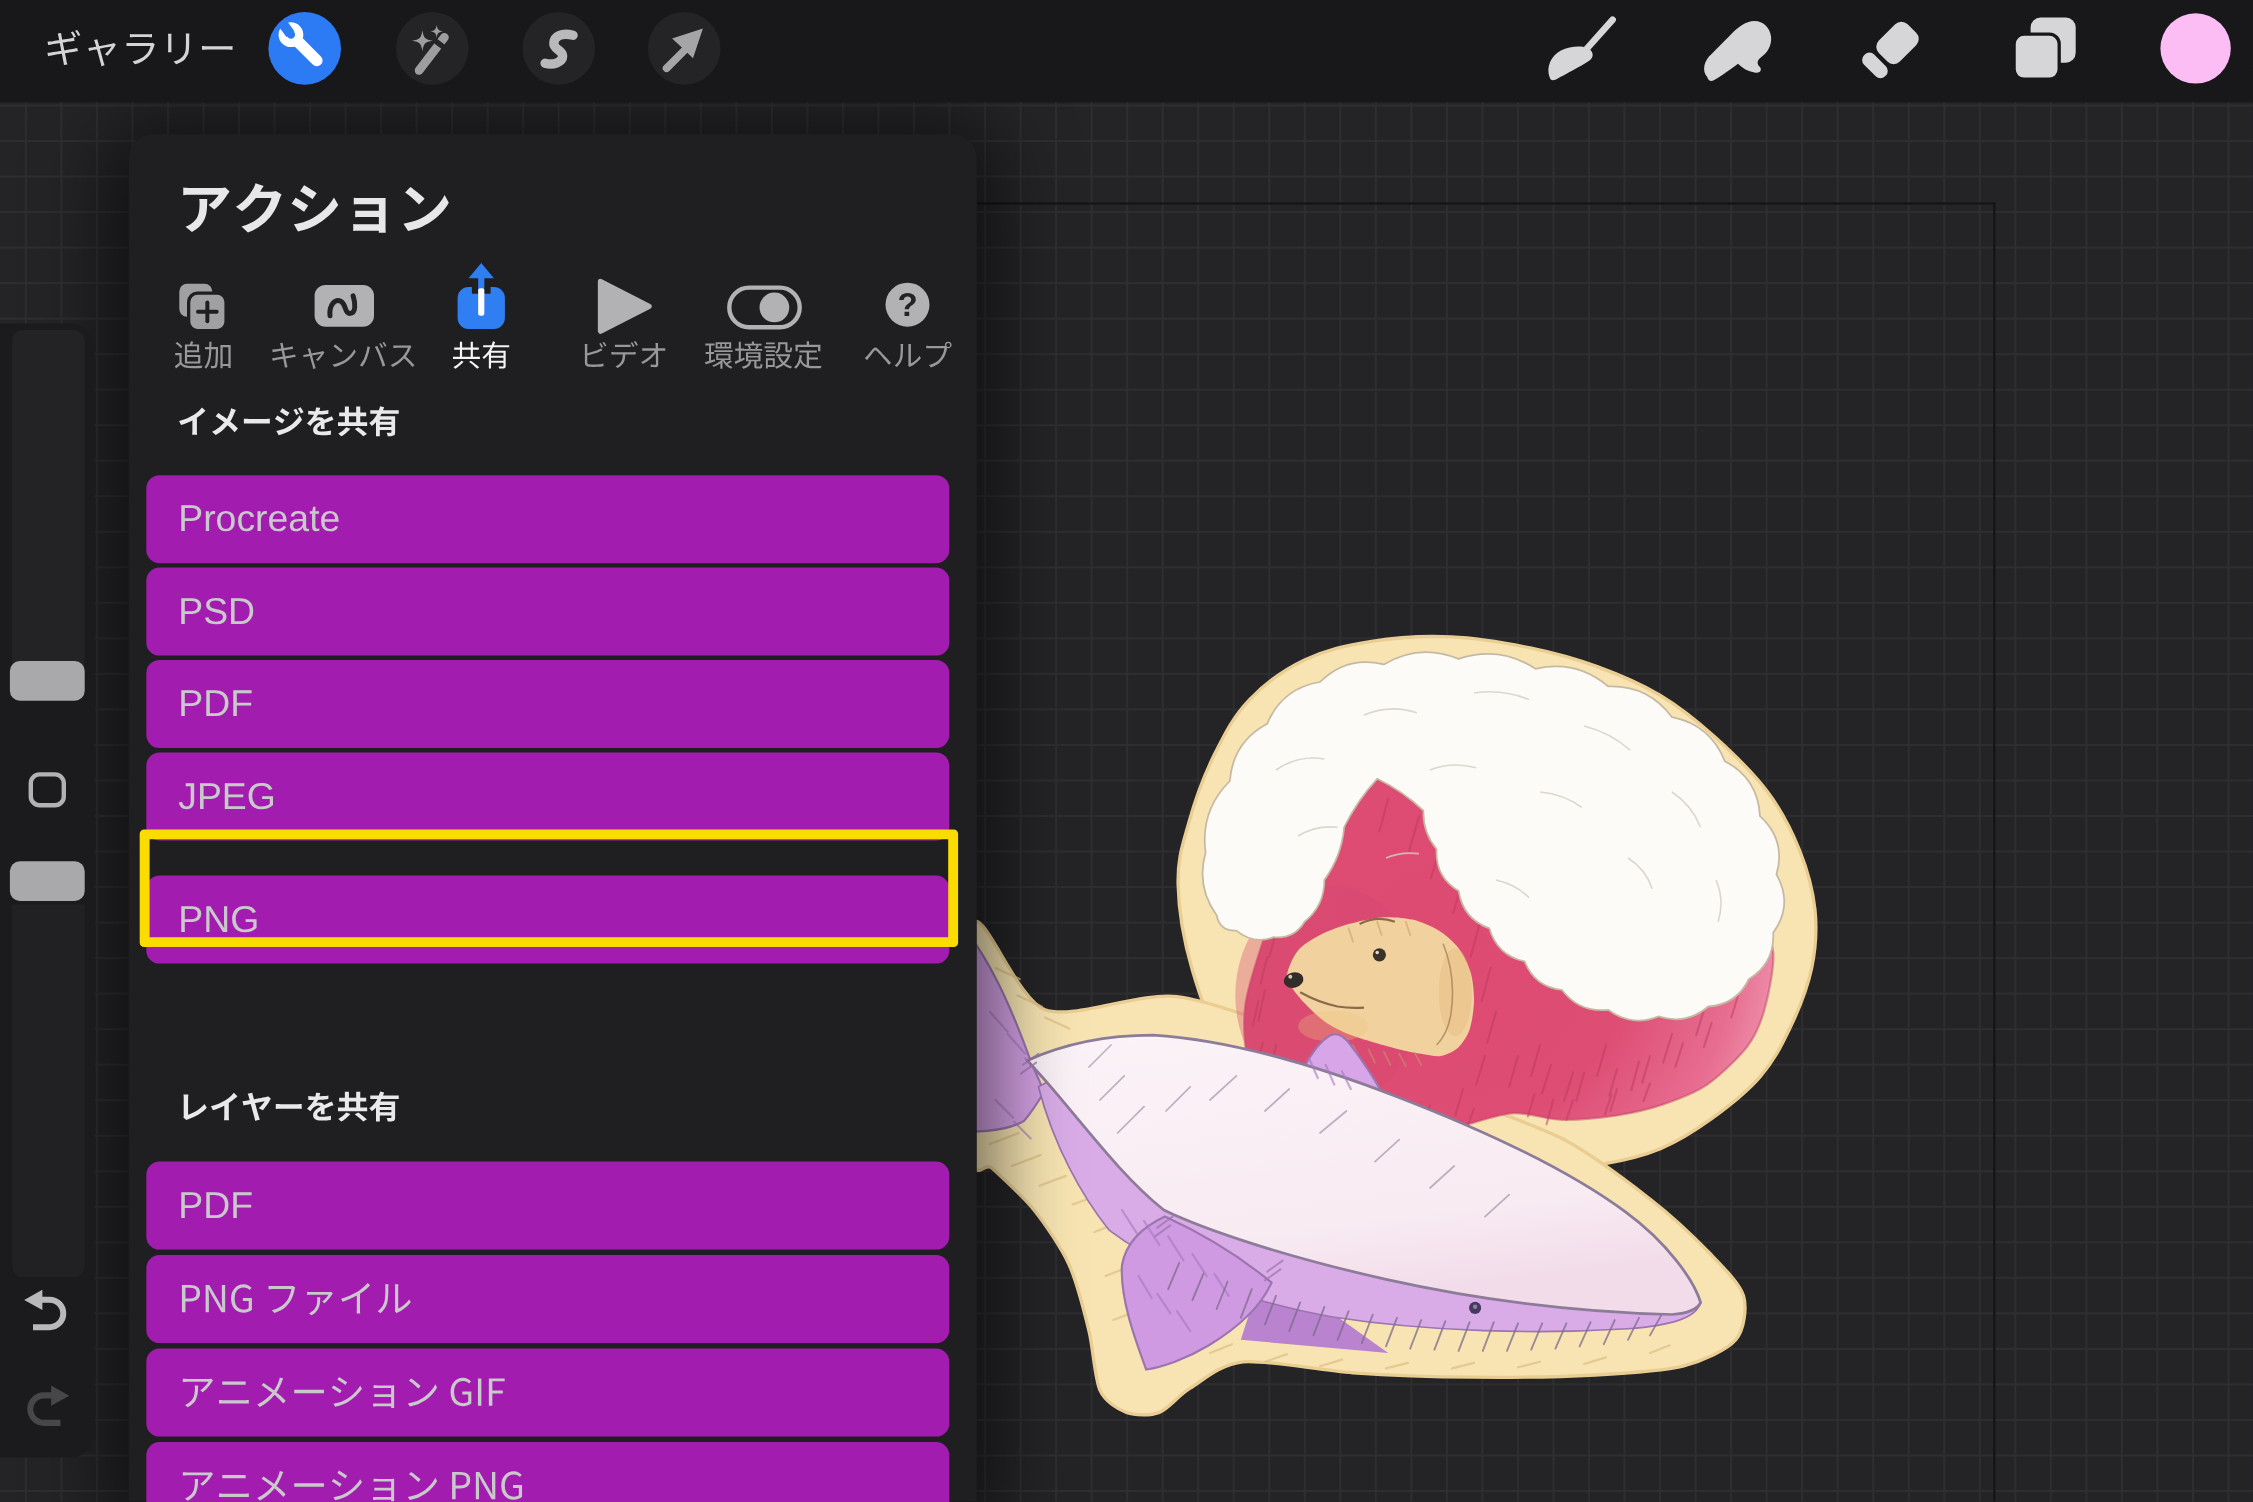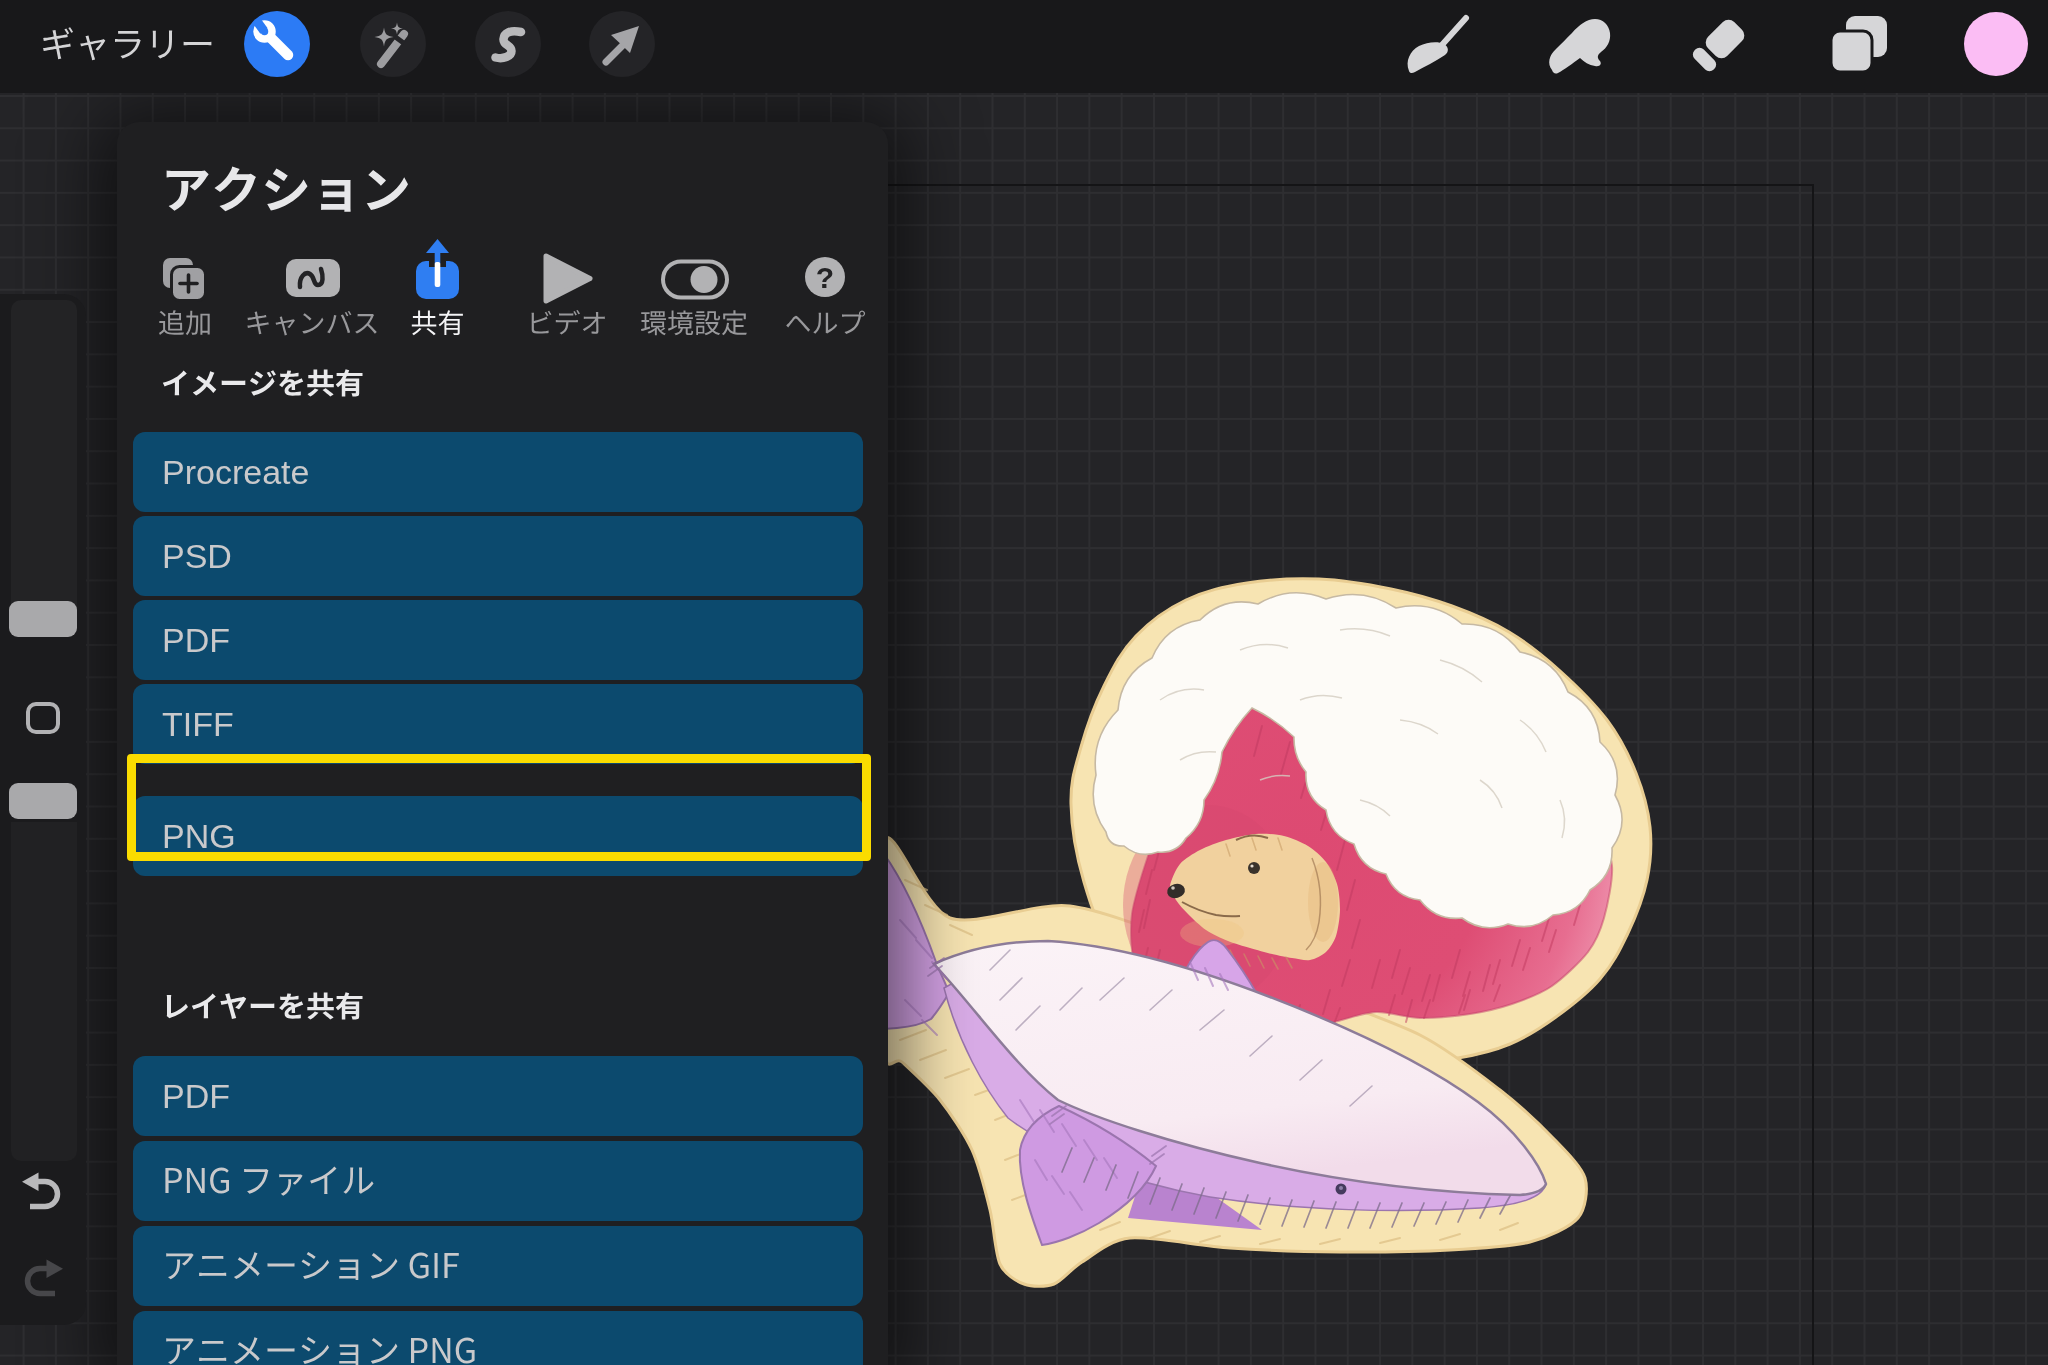--- a/index.html
+++ b/index.html
@@ -1,18 +1,18 @@
 <!DOCTYPE html>
 <html><head><meta charset="utf-8"><style>
 *{margin:0;padding:0;box-sizing:border-box}
 html,body{width:2048px;height:1365px;overflow:hidden;background:#242427;font-family:"Liberation Sans",sans-serif}
 #canvas{position:absolute;left:0;top:0;width:2048px;height:1365px;background-color:#242427;
 background-image:linear-gradient(#2e2e31 2px,transparent 2px),linear-gradient(90deg,#2e2e31 2px,transparent 2px);
 background-size:32.3px 32.3px;background-position:22.6px 30.4px}
-.row{position:absolute;left:16px;width:730px;height:80px;border-radius:12px;background:#0c4a6e;
+.row{position:absolute;left:16px;width:730px;height:80px;border-radius:12px;background:#a21caf;
 color:#c9c9cb;font-size:34px;line-height:80px;padding-left:29px}
 </style></head><body>
 <div id="canvas">
     <div style="position:absolute;left:888px;top:184px;width:926px;height:2px;background:#141416"></div>
 <div style="position:absolute;left:1812px;top:184px;width:2px;height:1181px;background:#141416"></div>
   </div>
 <svg style="position:absolute;left:855px;top:556px;z-index:1" width="860" height="809" viewBox="855 556 860 809">
 <defs>
 <radialGradient id="pg" cx="1300" cy="850" r="340" gradientUnits="userSpaceOnUse">
 <stop offset="0" stop-color="#dd4a72"></stop>
@@ -208,21 +208,21 @@
 <line x1="1052" y1="1116" x2="1066" y2="1106"></line>
       <line x1="1050" y1="1124" x2="1064" y2="1114"></line>
 <line x1="1152" y1="1156" x2="1166" y2="1146"></line>
       <line x1="1150" y1="1164" x2="1164" y2="1154"></line>
 </g>
 </svg>
 <div style="position:absolute;left:117px;top:122px;width:771px;height:1243px;background:#1f1f21;border-radius:22px 22px 0 0;box-shadow:0 10px 70px 18px rgba(0,0,0,0.55);z-index:2">
 <div class="row" style="top:310px">Procreate</div>
     <div class="row" style="top:394px">PSD</div>
     <div class="row" style="top:478px">PDF</div>
-    <div class="row" style="top:562px">TIFF</div>
+    <div class="row" style="top:562px">JPEG</div>
     <div class="row" style="top:674px">PNG</div>
     <div class="row" style="top:934px">PDF</div>
     <div class="row" style="top:1019px"></div>
     <div class="row" style="top:1104px"></div>
     <div class="row" style="top:1189px"></div>
 <svg style="position:absolute;left:0;top:0" width="771" height="1243" viewBox="117 122 771 1243">
 <g transform="translate(161,208)" fill="#e7e7e9">
         <path d="M47.7 -33.8Q47.3 -33.4 46.8 -32.6Q46.2 -31.8 45.8 -31.3Q44.7 -29.3 42.8 -26.8Q40.9 -24.2 38.6 -21.8Q36.2 -19.3 33.8 -17.5L28.6 -21.7Q30.1 -22.6 31.5 -23.8Q33.0 -25.0 34.2 -26.3Q35.5 -27.6 36.4 -28.8Q37.3 -30.1 37.8 -31.0Q37.1 -31.0 35.6 -31.0Q34.0 -31.0 31.9 -31.0Q29.7 -31.0 27.3 -31.0Q24.8 -31.0 22.4 -31.0Q19.9 -31.0 17.7 -31.0Q15.6 -31.0 14.0 -31.0Q12.4 -31.0 11.7 -31.0Q10.2 -31.0 8.8 -30.9Q7.4 -30.8 5.6 -30.6V-37.6Q7.1 -37.4 8.6 -37.3Q10.2 -37.1 11.7 -37.1Q12.4 -37.1 14.1 -37.1Q15.7 -37.1 18.0 -37.1Q20.2 -37.1 22.8 -37.1Q25.4 -37.1 28.0 -37.1Q30.5 -37.1 32.8 -37.1Q35.0 -37.1 36.6 -37.1Q38.1 -37.1 38.7 -37.1Q39.4 -37.1 40.4 -37.1Q41.4 -37.2 42.4 -37.3Q43.3 -37.4 43.8 -37.5ZM27.4 -27.1Q27.4 -23.4 27.2 -20.0Q27.1 -16.5 26.4 -13.3Q25.7 -10.2 24.2 -7.3Q22.8 -4.5 20.2 -1.9Q17.6 0.6 13.5 2.8L7.6 -1.9Q8.8 -2.4 10.2 -3.0Q11.5 -3.7 12.9 -4.7Q15.3 -6.4 16.8 -8.2Q18.3 -10.1 19.0 -12.2Q19.8 -14.4 20.1 -17.0Q20.4 -19.5 20.4 -22.6Q20.4 -23.8 20.4 -24.8Q20.3 -25.9 20.1 -27.1Z M95.0 -31.1Q94.5 -30.4 94.1 -29.4Q93.6 -28.5 93.3 -27.5Q92.7 -25.3 91.5 -22.5Q90.3 -19.6 88.6 -16.6Q86.9 -13.6 84.6 -10.8Q81.0 -6.5 76.2 -3.0Q71.5 0.5 64.4 3.3L58.5 -2.0Q63.6 -3.5 67.3 -5.5Q71.0 -7.4 73.8 -9.6Q76.5 -11.9 78.7 -14.4Q80.4 -16.3 81.8 -18.8Q83.3 -21.2 84.3 -23.7Q85.4 -26.2 85.8 -28.0H68.9L71.2 -33.7Q71.9 -33.7 73.4 -33.7Q74.9 -33.7 76.7 -33.7Q78.6 -33.7 80.4 -33.7Q82.2 -33.7 83.6 -33.7Q85.0 -33.7 85.5 -33.7Q86.7 -33.7 87.8 -33.8Q89.0 -34.0 89.8 -34.3ZM78.7 -39.0Q77.8 -37.7 76.9 -36.2Q76.1 -34.7 75.6 -33.9Q73.9 -30.9 71.4 -27.7Q68.9 -24.4 65.8 -21.4Q62.7 -18.4 59.1 -15.9L53.5 -20.1Q56.8 -22.1 59.3 -24.2Q61.8 -26.4 63.6 -28.5Q65.5 -30.7 66.8 -32.6Q68.2 -34.6 69.1 -36.2Q69.7 -37.1 70.3 -38.6Q71.0 -40.1 71.3 -41.4Z M115.4 -39.6Q116.7 -38.9 118.2 -38.0Q119.8 -37.0 121.4 -36.0Q123.0 -35.0 124.4 -34.1Q125.9 -33.1 126.8 -32.4L123.1 -26.9Q122.1 -27.6 120.6 -28.6Q119.2 -29.5 117.6 -30.5Q116.1 -31.5 114.6 -32.5Q113.0 -33.4 111.8 -34.1ZM106.2 -4.1Q109.0 -4.6 111.9 -5.3Q114.8 -6.1 117.6 -7.2Q120.5 -8.2 123.2 -9.7Q127.4 -12.1 131.1 -15.1Q134.8 -18.1 137.7 -21.5Q140.7 -24.9 142.6 -28.5L146.5 -21.7Q143.0 -16.5 137.9 -11.8Q132.8 -7.2 126.6 -3.7Q124.1 -2.3 121.0 -1.0Q118.0 0.3 115.1 1.2Q112.1 2.1 109.9 2.5ZM107.7 -28.2Q109.0 -27.5 110.6 -26.6Q112.1 -25.6 113.7 -24.6Q115.3 -23.7 116.8 -22.7Q118.2 -21.8 119.2 -21.1L115.5 -15.5Q114.4 -16.3 113.0 -17.2Q111.6 -18.2 110.0 -19.2Q108.4 -20.2 106.9 -21.1Q105.4 -22.0 104.1 -22.7Z M160.6 -28.2Q161.3 -28.2 162.4 -28.1Q163.5 -28.1 164.7 -28.0Q165.9 -28.0 166.8 -28.0Q168.1 -28.0 169.9 -28.0Q171.8 -28.0 174.1 -28.0Q176.3 -28.0 178.5 -28.0Q180.7 -28.0 182.6 -28.0Q184.5 -28.0 185.8 -28.0Q186.6 -28.0 187.8 -28.0Q189.0 -28.1 189.6 -28.1Q189.5 -27.6 189.5 -26.6Q189.5 -25.5 189.5 -24.7Q189.5 -24.2 189.5 -22.5Q189.5 -20.7 189.5 -18.2Q189.5 -15.7 189.5 -12.9Q189.5 -10.1 189.5 -7.5Q189.5 -4.8 189.5 -2.7Q189.5 -0.7 189.5 0.3Q189.5 0.9 189.6 2.0Q189.6 3.1 189.6 3.7H183.3Q183.4 3.1 183.4 2.0Q183.4 0.8 183.4 0.0Q183.4 -1.2 183.4 -3.3Q183.4 -5.3 183.4 -7.7Q183.4 -10.1 183.4 -12.5Q183.4 -14.9 183.4 -17.0Q183.4 -19.1 183.4 -20.5Q183.4 -22.0 183.4 -22.4Q182.9 -22.4 181.8 -22.4Q180.6 -22.4 179.1 -22.4Q177.6 -22.4 175.9 -22.4Q174.2 -22.4 172.5 -22.4Q170.8 -22.4 169.3 -22.4Q167.8 -22.4 166.8 -22.4Q165.9 -22.4 164.7 -22.4Q163.5 -22.3 162.4 -22.3Q161.2 -22.2 160.6 -22.2ZM161.9 -16.5Q162.9 -16.5 164.5 -16.4Q166.0 -16.4 167.4 -16.4Q168.0 -16.4 169.5 -16.4Q171.1 -16.4 173.1 -16.4Q175.1 -16.4 177.3 -16.4Q179.4 -16.4 181.3 -16.4Q183.3 -16.4 184.6 -16.4Q185.9 -16.4 186.3 -16.4V-10.7Q185.9 -10.7 184.6 -10.7Q183.3 -10.7 181.3 -10.7Q179.4 -10.7 177.3 -10.7Q175.1 -10.7 173.1 -10.7Q171.1 -10.7 169.5 -10.7Q168.0 -10.7 167.4 -10.7Q166.0 -10.7 164.4 -10.7Q162.8 -10.7 161.9 -10.6ZM160.1 -4.3Q160.7 -4.2 161.9 -4.1Q163.1 -4.1 164.4 -4.1Q165.2 -4.1 166.9 -4.1Q168.7 -4.1 171.0 -4.1Q173.3 -4.1 175.7 -4.1Q178.2 -4.1 180.4 -4.1Q182.6 -4.1 184.2 -4.1Q185.8 -4.1 186.3 -4.1V1.8Q185.6 1.8 184.0 1.8Q182.3 1.8 180.1 1.8Q177.9 1.8 175.5 1.8Q173.1 1.8 170.8 1.8Q168.6 1.8 166.9 1.8Q165.2 1.8 164.4 1.8Q163.3 1.8 162.0 1.8Q160.7 1.9 160.1 1.9Z M212.1 -38.0Q213.4 -37.1 215.1 -35.8Q216.9 -34.5 218.7 -33.0Q220.6 -31.5 222.2 -30.0Q223.9 -28.6 225.0 -27.4L219.9 -22.2Q218.9 -23.3 217.3 -24.7Q215.8 -26.2 214.0 -27.7Q212.2 -29.3 210.5 -30.7Q208.7 -32.1 207.3 -33.0ZM205.8 -4.7Q209.7 -5.3 213.2 -6.3Q216.6 -7.3 219.6 -8.5Q222.5 -9.8 224.9 -11.2Q229.2 -13.8 232.7 -17.0Q236.3 -20.3 238.9 -23.8Q241.6 -27.3 243.2 -30.7L247.0 -23.7Q245.2 -20.3 242.4 -16.9Q239.6 -13.6 236.1 -10.6Q232.6 -7.6 228.6 -5.1Q226.0 -3.6 223.1 -2.2Q220.1 -0.8 216.8 0.2Q213.5 1.3 210.0 1.9Z"></path>
       </g>
 <g fill="#a0a0a3">

